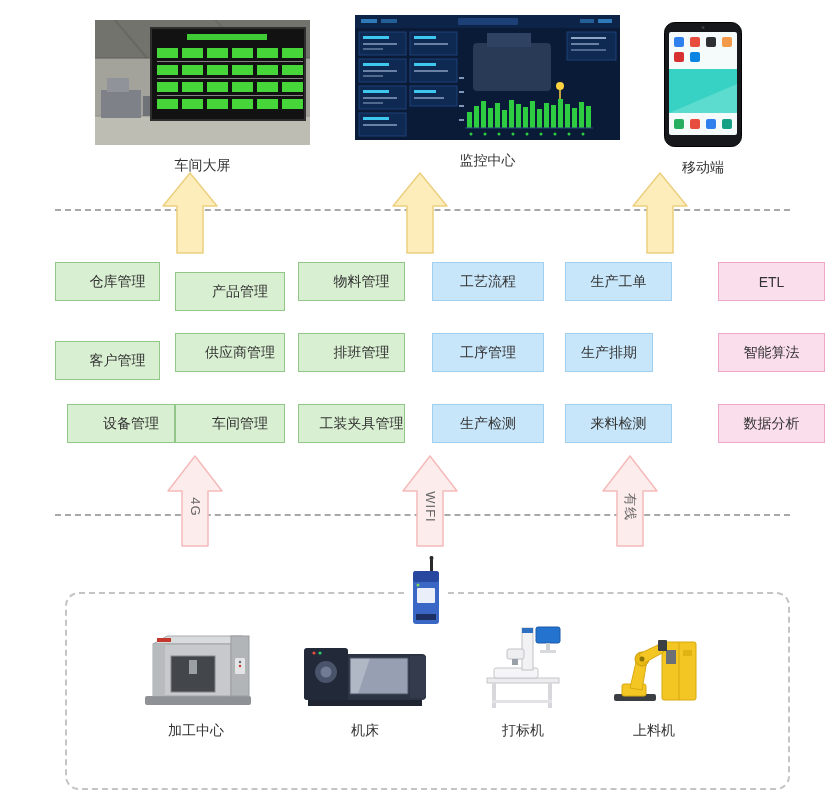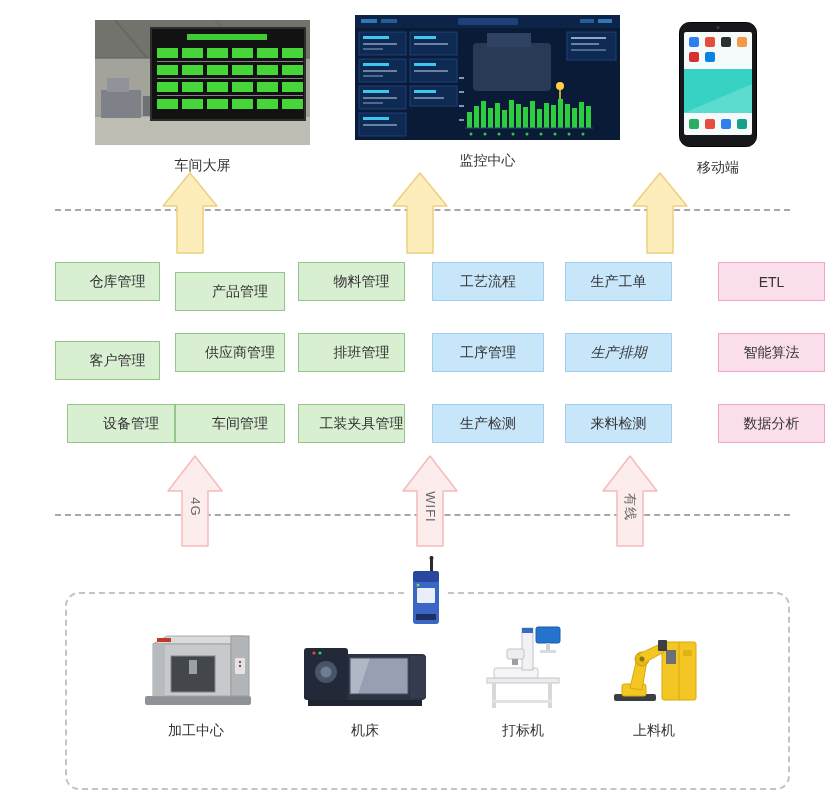--- a/index.html
+++ b/index.html
@@ -178,21 +178,21 @@
           <circle cx="186" cy="119" r="1.5"></circle>
           <circle cx="200" cy="119" r="1.5"></circle>
           <circle cx="214" cy="119" r="1.5"></circle>
           <circle cx="228" cy="119" r="1.5"></circle>
         </g>
       <line x1="110" y1="113" x2="238" y2="113" stroke="#2a4a7c"></line>
     </svg>
     <figcaption>监控中心</figcaption>
   </figure>
 
-  <figure class="screen" style="left:664px; top:22px; width:78px;margin-left:15px;">
+  <figure class="screen" style="left:664px; top:22px; width:78px;">
     <svg width="78" height="125" viewBox="0 0 78 125">
       <rect x="0.5" y="0.5" width="77" height="124" rx="10" fill="#17181b" stroke="#000"></rect>
       <rect x="5" y="10" width="68" height="103" rx="2" fill="#f4fbfa"></rect>
       <circle cx="39" cy="5.5" r="1.5" fill="#3a3d42"></circle>
       <rect x="5" y="47" width="68" height="44" fill="#37d2c4"></rect>
       <polygon points="5,91 73,62 73,91" fill="#5bdccf"></polygon>
       <g>
         <rect x="10" y="15" width="10" height="10" rx="2" fill="#2f80ed"></rect>
         <rect x="26" y="15" width="10" height="10" rx="2" fill="#e74c3c"></rect>
         <rect x="42" y="15" width="10" height="10" rx="2" fill="#2d2f33"></rect>
@@ -226,21 +226,21 @@
   <div class="module green" style="left:175px; top:272px; width:110px;">产品管理</div>
   <div class="module green" style="left:298px; top:262px; width:107px;">物料管理</div>
   <div class="module blue" style="left:432px; top:262px; width:112px;">工艺流程</div>
   <div class="module blue" style="left:565px; top:262px; width:107px;">生产工单</div>
   <div class="module pink" style="left:688px; top:262px; width:107px;">ETL</div>
 
   <div class="module green" style="left:55px;  top:333px; width:105px;margin-top:8px;">客户管理</div>
   <div class="module green" style="left:175px; top:333px; width:110px;">供应商管理</div>
   <div class="module green" style="left:298px; top:333px; width:107px;">排班管理</div>
   <div class="module blue" style="left:432px; top:333px; width:112px;">工序管理</div>
-  <div class="module blue" style="left:565px; top:333px; width:107px;font-style:italic;">生产排期</div>
+  <div class="module blue" style="left:565px; top:333px; width:88px;">生产排期</div>
   <div class="module pink" style="left:688px; top:333px; width:107px;">智能算法</div>
 
   <div class="module green" style="left:67px;  top:404px; width:108px;">设备管理</div>
   <div class="module green" style="left:175px; top:404px; width:110px;">车间管理</div>
   <div class="module green" style="left:298px; top:404px; width:107px;">工装夹具管理</div>
   <div class="module blue" style="left:432px; top:404px; width:112px;">生产检测</div>
   <div class="module blue" style="left:565px; top:404px; width:107px;">来料检测</div>
   <div class="module pink" style="left:688px; top:404px; width:107px;">数据分析</div>
 
   <div class="net-arrow" style="left:167px; top:455px;">

